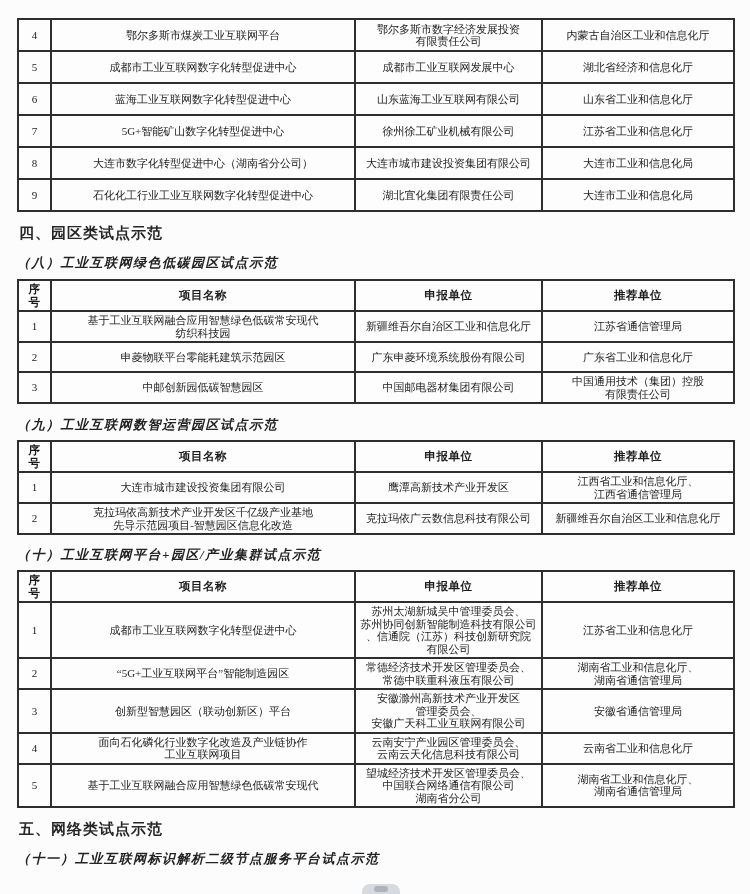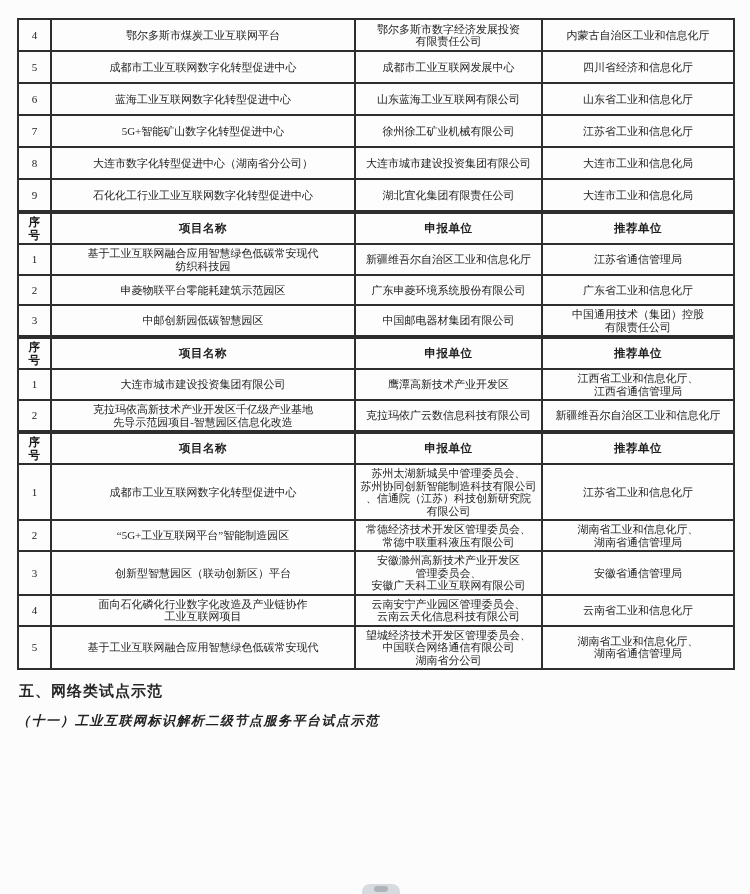--- a/index.html
+++ b/index.html
@@ -109,21 +109,21 @@
             <td>4</td>
             <td>鄂尔多斯市煤炭工业互联网平台</td>
             <td>鄂尔多斯市数字经济发展投资
 有限责任公司</td>
             <td>内蒙古自治区工业和信息化厅</td>
           </tr>
           <tr>
             <td>5</td>
             <td>成都市工业互联网数字化转型促进中心</td>
             <td>成都市工业互联网发展中心</td>
-            <td>四川省经济和信息化厅</td>
+            <td>湖北省经济和信息化厅</td>
           </tr>
           <tr>
             <td>6</td>
             <td>蓝海工业互联网数字化转型促进中心</td>
             <td>山东蓝海工业互联网有限公司</td>
             <td>山东省工业和信息化厅</td>
           </tr>
           <tr>
             <td>7</td>
             <td>5G+智能矿山数字化转型促进中心</td>
@@ -138,21 +138,23 @@
           </tr>
           <tr>
             <td>9</td>
             <td>石化化工行业工业互联网数字化转型促进中心</td>
             <td>湖北宜化集团有限责任公司</td>
             <td>大连市工业和信息化局</td>
           </tr>
         </tbody>
       </table>
 
-
+    <h2 class="section-heading" id="section4">四、园区类试点示范</h2>
+
+    <h3 class="subsection-heading" id="sub8">（八）工业互联网绿色低碳园区试点示范</h3>
 
     <table class="doc-table" id="table8">
         <colgroup>
           <col style="width: 33px;">
           <col style="width: 304px;">
           <col style="width: 187px;">
           <col style="width: 192px;">
         </colgroup>
         <thead>
           <tr>
@@ -179,20 +181,21 @@
           <tr>
             <td>3</td>
             <td>中邮创新园低碳智慧园区</td>
             <td>中国邮电器材集团有限公司</td>
             <td>中国通用技术（集团）控股
 有限责任公司</td>
           </tr>
         </tbody>
       </table>
 
+    <h3 class="subsection-heading" id="sub9">（九）工业互联网数智运营园区试点示范</h3>
 
     <table class="doc-table" id="table9">
         <colgroup>
           <col style="width: 33px;">
           <col style="width: 304px;">
           <col style="width: 187px;">
           <col style="width: 192px;">
         </colgroup>
         <thead>
           <tr>
@@ -213,20 +216,21 @@
           <tr>
             <td>2</td>
             <td>克拉玛依高新技术产业开发区千亿级产业基地
 先导示范园项目-智慧园区信息化改造</td>
             <td>克拉玛依广云数信息科技有限公司</td>
             <td>新疆维吾尔自治区工业和信息化厅</td>
           </tr>
         </tbody>
       </table>
 
+    <h3 class="subsection-heading" id="sub10">（十）工业互联网平台+园区/产业集群试点示范</h3>
 
     <table class="doc-table" id="table10">
         <colgroup>
           <col style="width: 33px;">
           <col style="width: 304px;">
           <col style="width: 187px;">
           <col style="width: 192px;">
         </colgroup>
         <thead>
           <tr>

